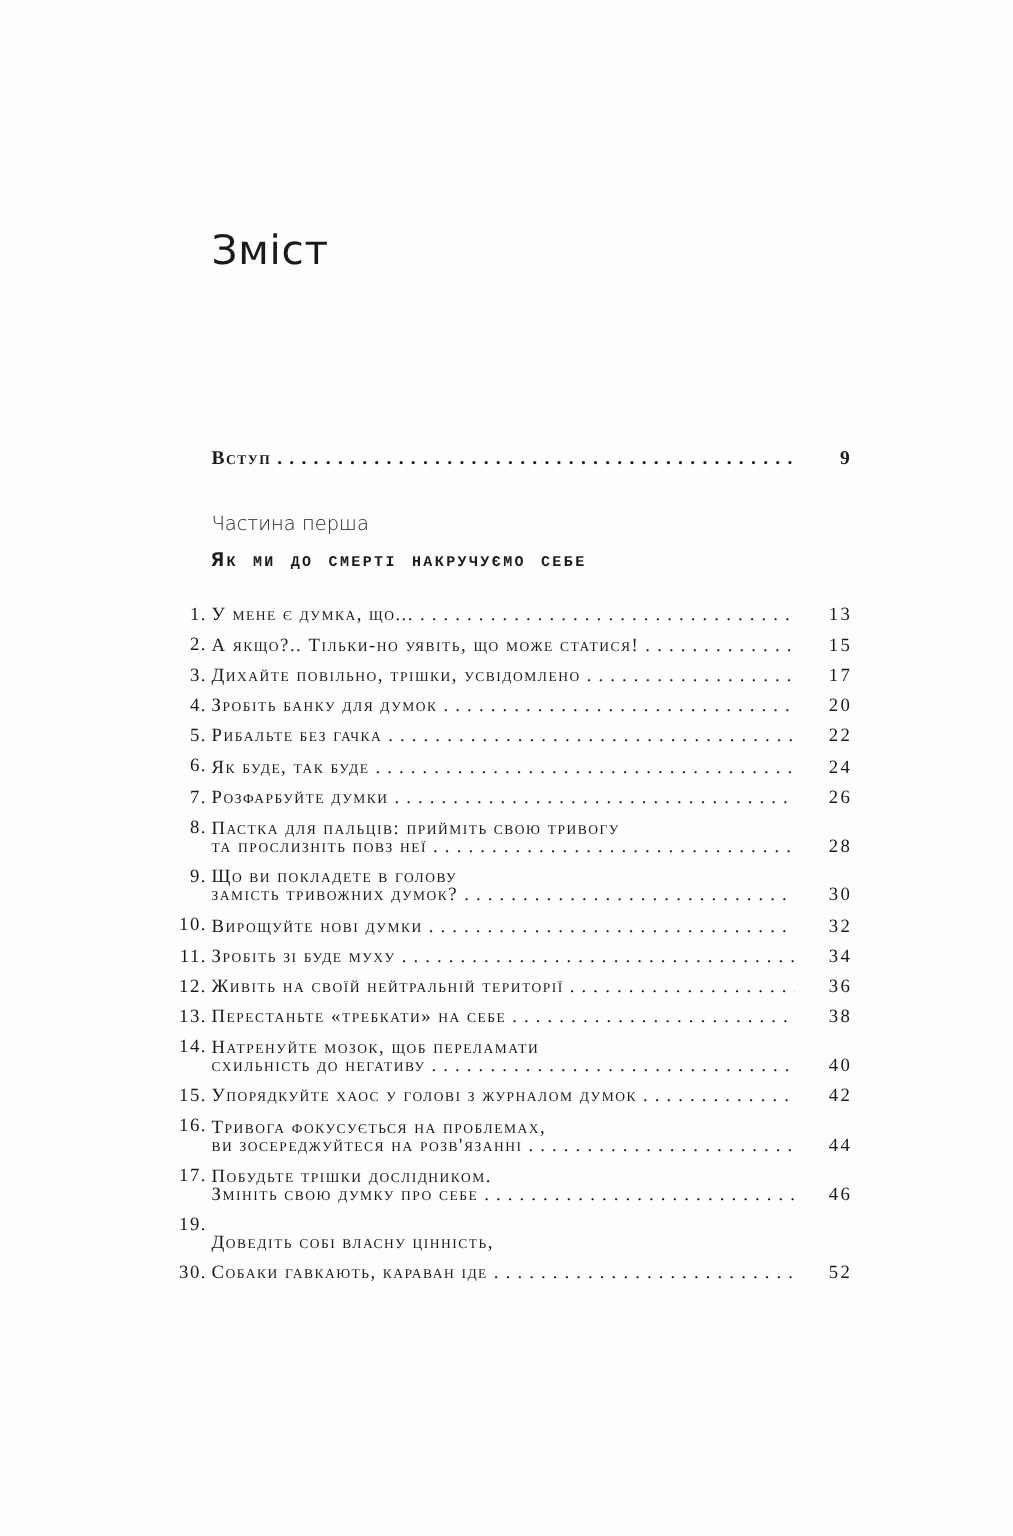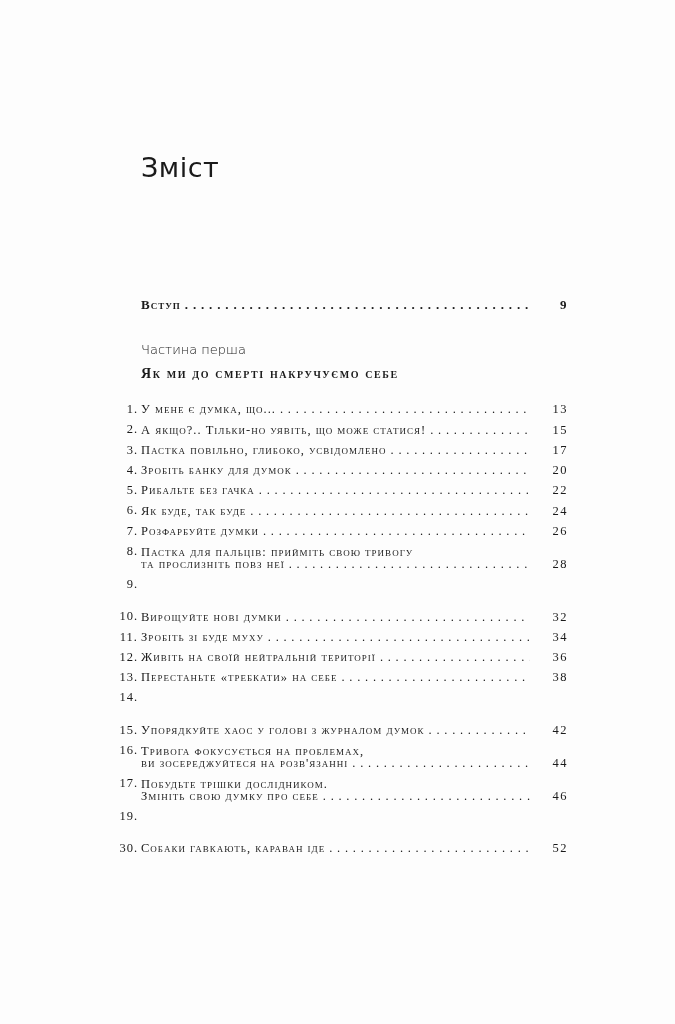--- a/index.html
+++ b/index.html
@@ -1,21 +1,21 @@
 <!DOCTYPE html>
 <html><head>
 <meta charset="utf-8">
 <style>
   html, body { margin:0; padding:0; background:#fdfdfd; }
   body { width:675px; height:1024px; position:relative; overflow:hidden; color:#1a1a1a; }
   .title { position:absolute; left:141px; top:134px; font-family:"DejaVu Sans", sans-serif; font-weight:normal; font-size:27px; letter-spacing:0.5px; }
   .toc { position:absolute; left:104px; top:0; width:464px; font-family:"Liberation Serif", serif; }
   .intro { position:absolute; top:297px; left:37px; right:0; display:flex; align-items:baseline; font-size:13px; font-variant:small-caps; letter-spacing:1px;font-weight:bold; }
   .part-label { position:absolute; top:342px; left:37px; font-family:"DejaVu Sans", sans-serif; font-size:13px; font-weight:300; }
-  .part-title { position:absolute; top:366px; left:37px; font-family:Liberation Serif, serif; font-weight:bold; font-size:14px; letter-spacing:1.6px; font-variant:small-caps; }
+  .part-title { position:absolute; top:366px; left:37px; font-family:Liberation Mono, monospace; font-weight:bold; font-size:14px; letter-spacing:1.6px; font-variant:small-caps; }
   .entries { position:absolute; top:399px; left:0; right:0; }
   .entry { display:flex; align-items:flex-end; font-size:12.5px; font-variant:small-caps; letter-spacing:1px; line-height:12px; }
   .entry.single { height:20.3px; }
   .entry.double { height:32.6px; }
   .num { width:34px; text-align:right; padding-right:3px; flex-shrink:0; align-self:flex-start; padding-top:4px; }
   .body { flex:1; display:flex; flex-direction:column; padding-bottom:4px; min-width:0; }
   .line2 { display:flex; align-items:center; }
   .entry.single .body { padding-top:4px; }
   .text { white-space:nowrap; }
   .dots { flex:1; overflow:hidden; white-space:nowrap; margin:0 6px 0 4px; letter-spacing:3.4px; font-variant:normal; }
@@ -55,21 +55,21 @@
             <span class="text">А якщо?.. Тільки-но уявіть, що може статися!</span>
             <span class="dots"></span>
             <span class="page">15</span>
           </div>
         </div>
       </div>
       <div class="entry single">
         <span class="num">3.</span>
         <div class="body">
           <div class="line2">
-            <span class="text">Пастка повільно, глибоко, усвідомлено</span>
+            <span class="text">Дихайте повільно, трішки, усвідомлено</span>
             <span class="dots"></span>
             <span class="page">17</span>
           </div>
         </div>
       </div>
       <div class="entry single">
         <span class="num">4.</span>
         <div class="body">
           <div class="line2">
             <span class="text">Зробіть банку для думок</span>
@@ -114,20 +114,28 @@
           <span class="text">Пастка для пальців: прийміть свою тривогу</span>
           <div class="line2">
             <span class="text">та прослизніть повз неї</span>
             <span class="dots"></span>
             <span class="page">28</span>
           </div>
         </div>
       </div>
       <div class="entry double">
         <span class="num">9.</span>
+        <div class="body">
+          <span class="text">Що ви покладете в голову</span>
+          <div class="line2">
+            <span class="text">замість тривожних думок?</span>
+            <span class="dots"></span>
+            <span class="page">30</span>
+          </div>
+        </div>
       </div>
       <div class="entry single">
         <span class="num">10.</span>
         <div class="body">
           <div class="line2">
             <span class="text">Вирощуйте нові думки</span>
             <span class="dots"></span>
             <span class="page">32</span>
           </div>
         </div>
@@ -157,20 +165,28 @@
         <div class="body">
           <div class="line2">
             <span class="text">Перестаньте «требкати» на себе</span>
             <span class="dots"></span>
             <span class="page">38</span>
           </div>
         </div>
       </div>
       <div class="entry double">
         <span class="num">14.</span>
+        <div class="body">
+          <span class="text">Натренуйте мозок, щоб переламати</span>
+          <div class="line2">
+            <span class="text">схильність до негативу</span>
+            <span class="dots"></span>
+            <span class="page">40</span>
+          </div>
+        </div>
       </div>
       <div class="entry single">
         <span class="num">15.</span>
         <div class="body">
           <div class="line2">
             <span class="text">Упорядкуйте хаос у голові з журналом думок</span>
             <span class="dots"></span>
             <span class="page">42</span>
           </div>
         </div>
@@ -193,20 +209,21 @@
           <div class="line2">
             <span class="text">Змініть свою думку про себе</span>
             <span class="dots"></span>
             <span class="page">46</span>
           </div>
         </div>
       </div>
       <div class="entry double">
         <span class="num">19.</span>
         <div class="body">
+          <span class="text">Доведіть собі власну цінність,</span>
         </div>
       </div>
       <div class="entry single">
         <span class="num">30.</span>
         <div class="body">
           <div class="line2">
             <span class="text">Собаки гавкають, караван іде</span>
             <span class="dots"></span>
             <span class="page">52</span>
           </div>

